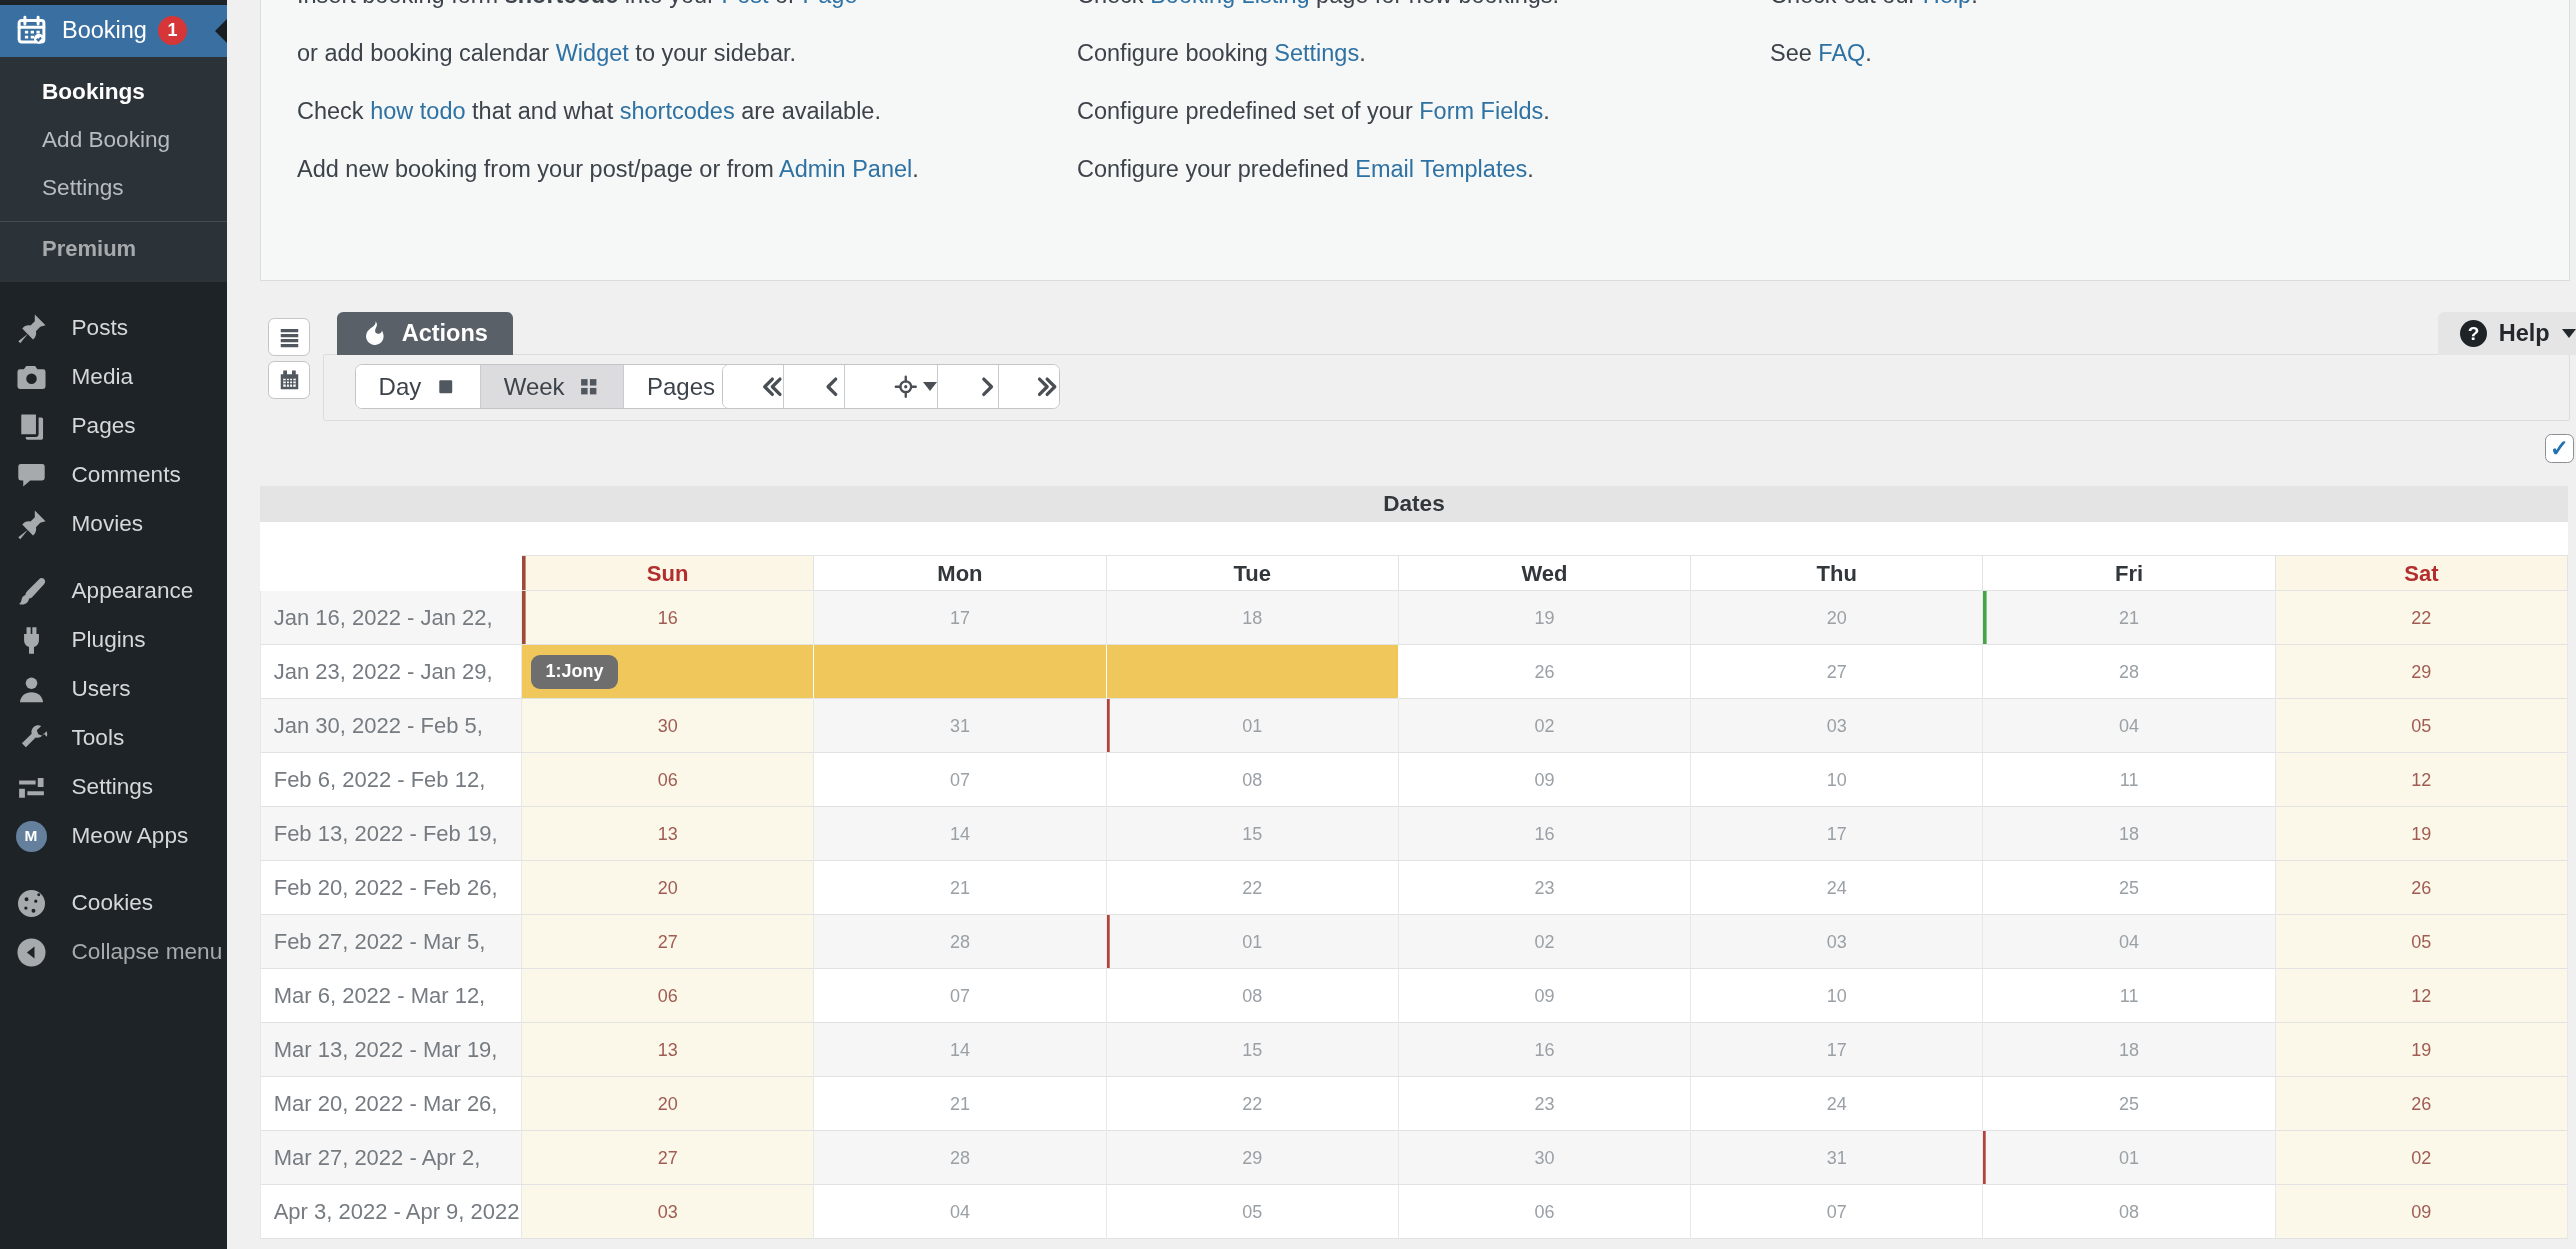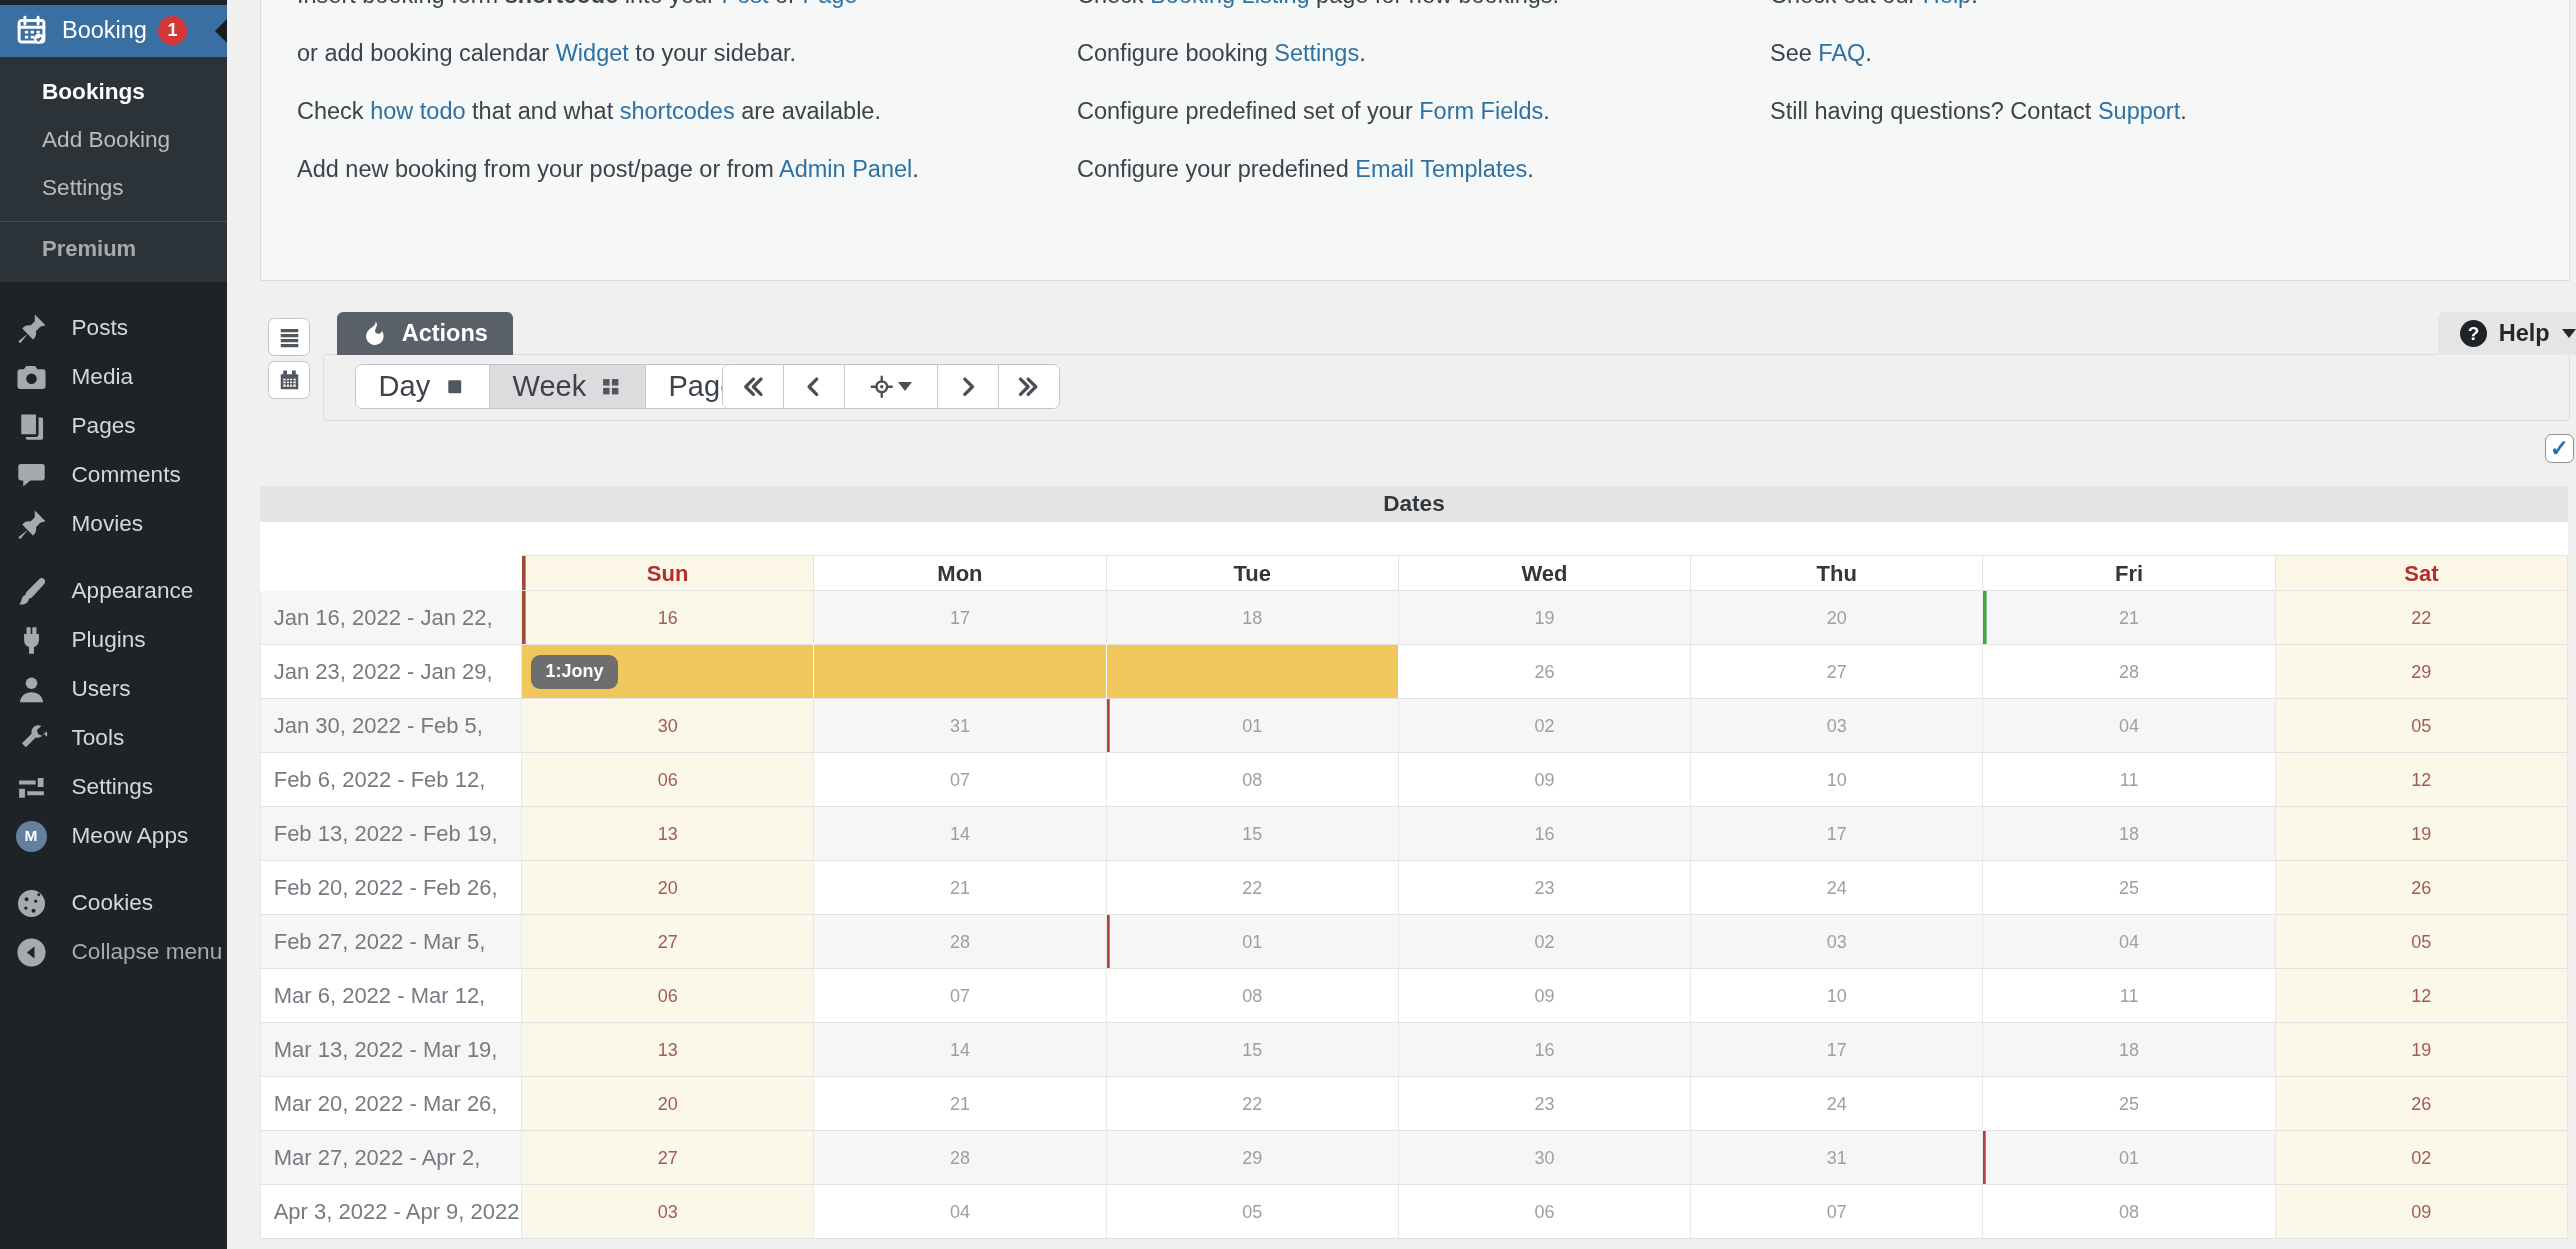--- a/index.html
+++ b/index.html
@@ -46,22 +46,22 @@
   .mini-btn svg{width:25px;height:25px}
   .toolbar-bar{position:absolute;left:96px;top:354px;width:2247px;height:67px;background:#f0f0f1;
        border:0.9px solid #dcdcde;border-radius:2.7px;box-sizing:border-box}
   .actions-tab{position:absolute;left:110px;top:312px;height:43px;background:#5a6067;color:#fff;
        border-radius:6.3px 6.3px 0 0;display:flex;align-items:center;gap:12.7px;padding:0 25px;
        font-size:23.5px;font-weight:bold;cursor:pointer;z-index:2}
   .actions-tab svg{width:27px;height:27px}
   .btn-group{position:absolute;top:9px;display:flex;background:#fff;border:0.9px solid #c3c4c7;
        border-radius:7.2px;overflow:hidden;height:45px;box-sizing:border-box}
   .vg{left:31px}.ng{left:398px}
-  .seg{display:flex;align-items:center;justify-content:center;gap:12.7px;padding:0 22.6px;
-       font-size:29px;color:#3c434a;border-right:0.9px solid #c9cbce;cursor:pointer;background:#fff}
+  .seg{display:flex;align-items:center;justify-content:flex-end;gap:12.7px;padding:0 22.6px;
+       font-size:24px;color:#3c434a;border-right:0.9px solid #c9cbce;cursor:pointer;background:#fff}
   .seg:last-child{border-right:none}
   .seg.active{background:#dcdcde}
   .seg .gicon{width:23.5px;height:23.5px;color:#50575e;display:flex}
   .nav-seg{width:60px;padding:0;color:#494f55}
   .nav-seg svg{width:23.5px;height:23.5px}
   .nav-seg.wide{width:92px;gap:5.4px}
   .help-tab{position:absolute;left:2211px;top:312px;height:43px;background:#e5e5e6;
        border-radius:6.3px 6.3px 0 0;display:flex;align-items:center;gap:11.8px;padding:0 22px;
        font-size:23.5px;font-weight:bold;color:#23282d;cursor:pointer;z-index:2}
   .qcircle{width:27px;height:27px;border-radius:50%;background:#1d2327;color:#fff;font-size:19px;
@@ -244,21 +244,20 @@
     </div>
     <div class="hp-col hp-col-2">
       <div><span>Check </span><a href="#">Booking Listing</a><span> page for new bookings.</span></div>
       <div><span>Configure booking </span><a href="#">Settings</a><span>.</span></div>
       <div><span>Configure predefined set of your </span><a href="#">Form Fields</a><span>.</span></div>
       <div><span>Configure your predefined </span><a href="#">Email Templates</a><span>.</span></div>
     </div>
     <div class="hp-col hp-col-3">
       <div><span>Check out our </span><a href="#">Help</a><span>.</span></div>
       <div><span>See </span><a href="#">FAQ</a><span>.</span></div>
-      <div><span>Still having questions? Contact </span><a href="#">Support</a><span>.</span></div>
     </div>
   </div>
 
   <div class="mini-col">
     <div class="mini-btn">
       <svg viewBox="0 0 20 20" fill="currentColor">
         <rect x="3" y="3.2" width="14" height="2.6"></rect>
           <rect x="3" y="7.2" width="14" height="2.6"></rect>
         <rect x="3" y="11.2" width="14" height="2.6"></rect>
           <rect x="3" y="15.2" width="14" height="2.6"></rect>

